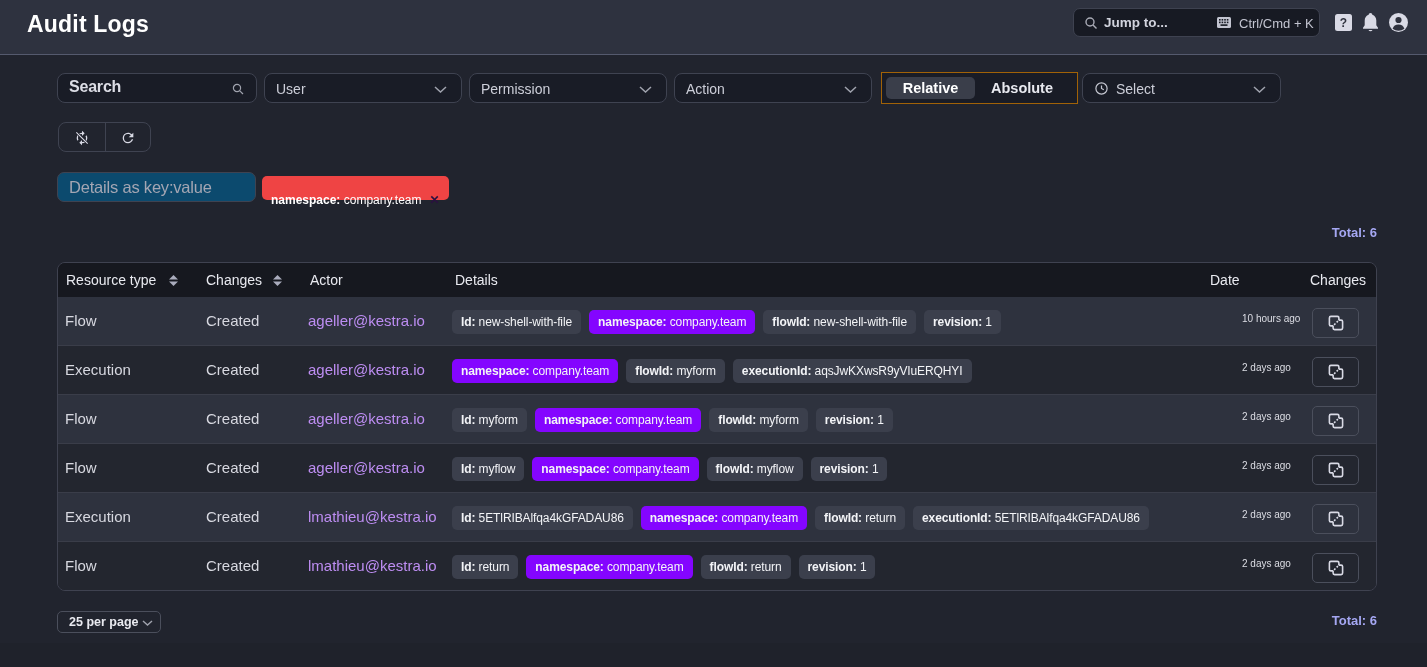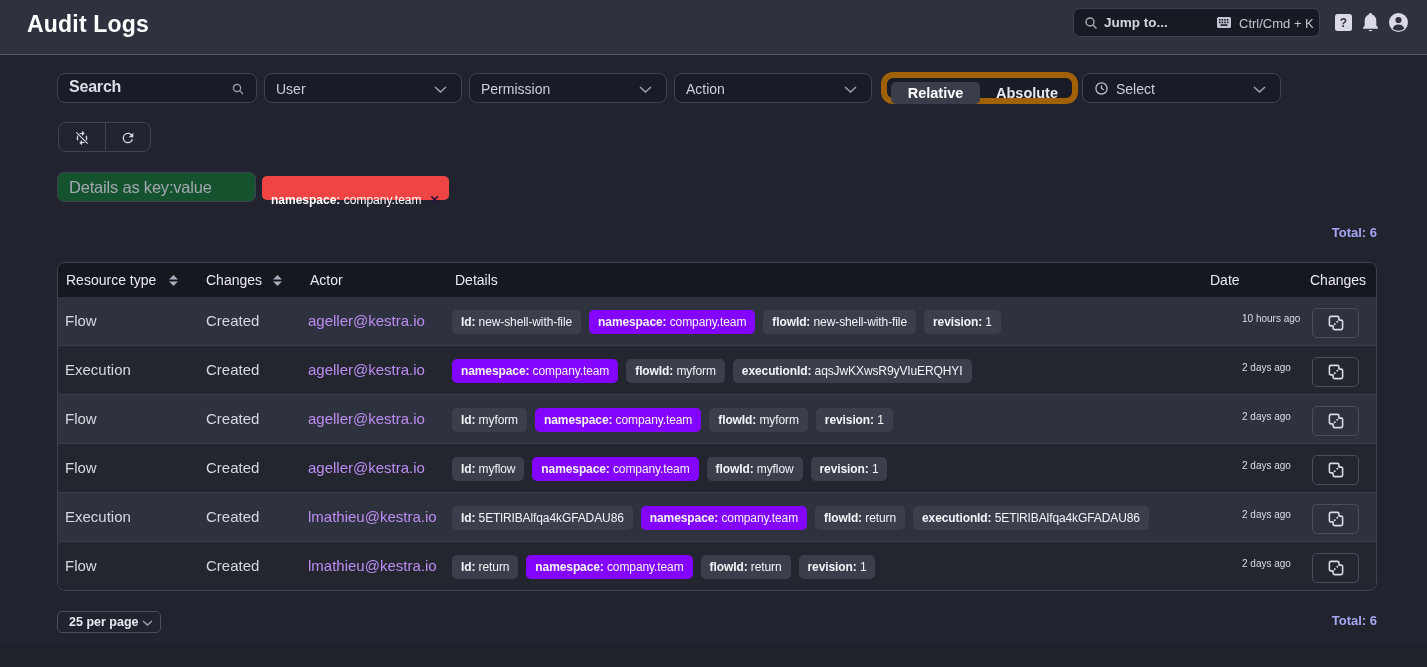--- a/index.html
+++ b/index.html
@@ -15,30 +15,30 @@
 .ctrlk { position:absolute; left:165px; top:7px; font-size:13px; color:#c3c5d1; }
 .hicon { position:absolute; top:0; }
 
 
 .finput { position:absolute; top:73px; height:30px; background:#191c26; border:1px solid #3f4351; border-radius:8px; color:#ccced8; font-size:14px; }
 .finput .lbl { position:absolute; left:11px; top:7px; }
 .chev { position:absolute; top:12px; width:13px; height:7px; }
 .srch-lbl { color:#dcdde5; font-weight:600; font-size:16px; letter-spacing:-0.2px; }
 
 
-.toggle { position:absolute; left:881px; top:72px; width:197px; height:32px; background:#191c26; border:6px solid #a16207; border-radius:12px; }
+.toggle { position:absolute; left:881px; top:72px; width:197px; height:32px; background:#191c26; border:1px solid #a16207; border-radius:0; }
 .tg-sel { position:absolute; left:4px; top:4px; width:89px; height:22px; background:#3a3e4a; border-radius:5px; text-align:center; color:#fff; font-weight:bold; font-size:14.5px; line-height:22px; }
 .tg-un { position:absolute; left:100px; top:4px; width:80px; height:22px; text-align:center; color:#e8e9ef; font-weight:bold; font-size:14.5px; line-height:22px; }
 
 
 .btngrp { position:absolute; left:58px; top:122px; width:93px; height:30px; border:1px solid #3f4351; border-radius:8px; }
 .btngrp .div { position:absolute; left:46px; top:0; width:1px; height:28px; background:#3f4351; }
 
 
-.dinput { position:absolute; left:57px; top:172px; width:199px; height:30px; background:#14532d; border:1px solid #3f4351; border-radius:7px; }
+.dinput { position:absolute; left:57px; top:172px; width:199px; height:30px; background:#0c4a6e; border:1px solid #3f4351; border-radius:7px; }
 .dinput span { position:absolute; left:11px; top:5px; font-size:16.5px; color:#a4a6b3; letter-spacing:-0.2px; }
 
 
 .tag { position:absolute; left:262px; top:176px; height:24px; background:#ef4444; border-radius:5px; color:#fff; font-size:12px; line-height:24px; padding:12px 9px; }
 .tag b { font-weight:bold; }
 .tag .x { color:#2a1040; font-weight:bold; margin-left:8px; font-size:12px; }
 
 .total { position:absolute; color:#a5a7f2; font-size:13px; font-weight:600; text-align:right; right:50px; }
 
 

